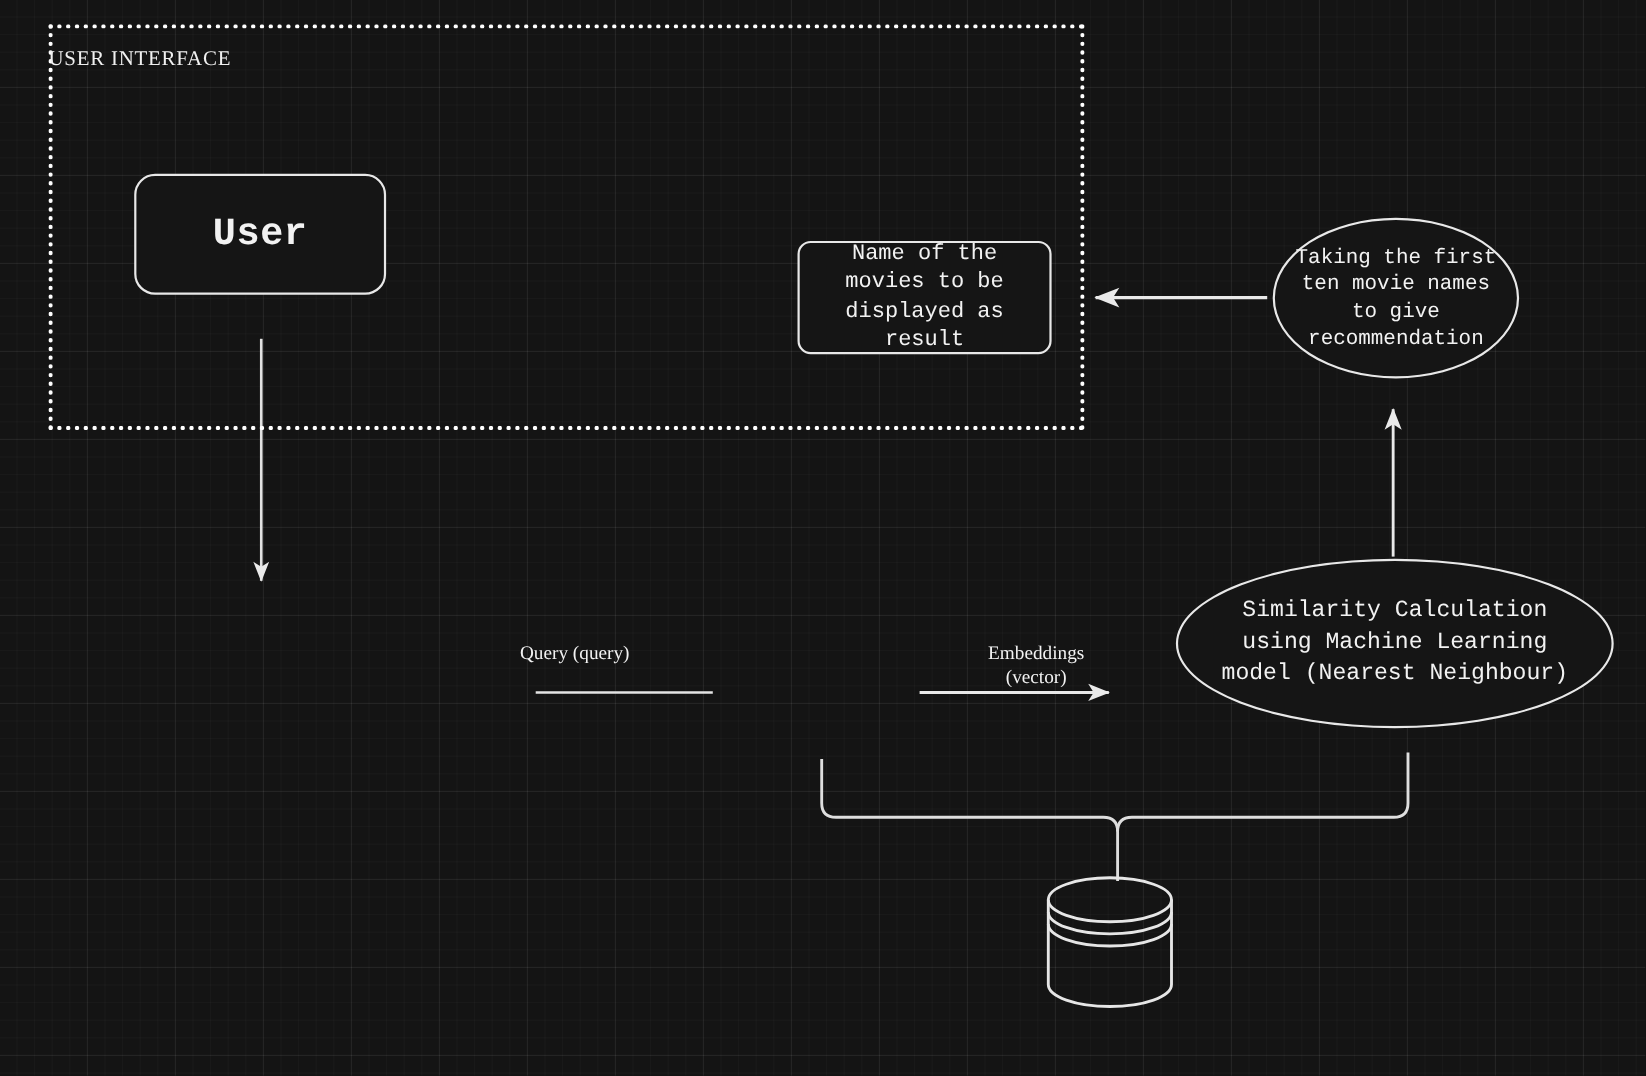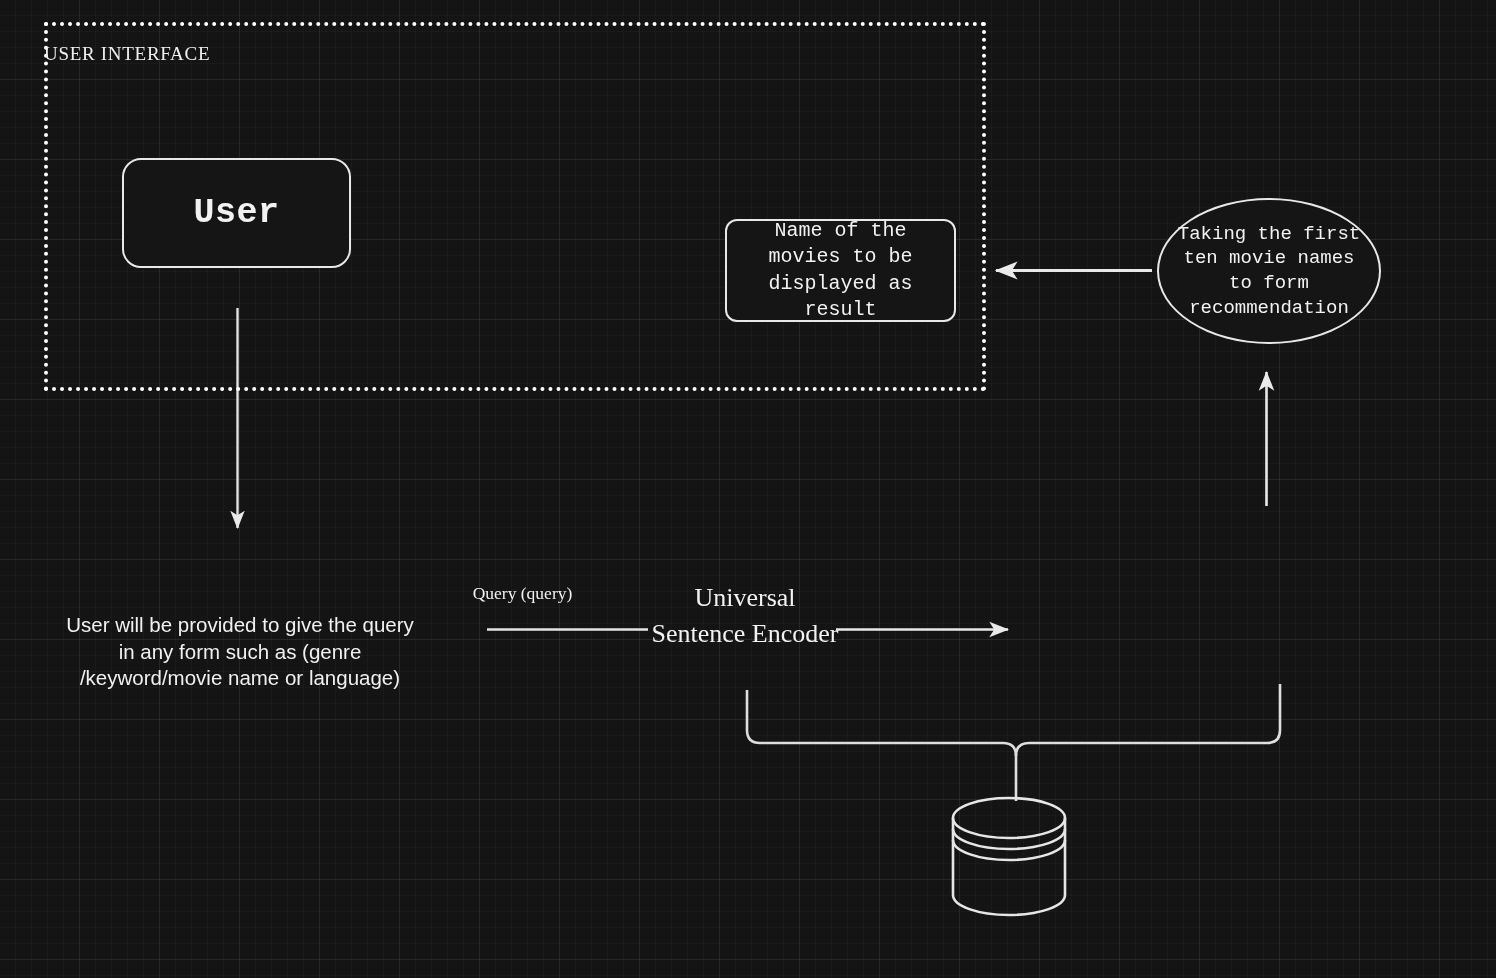--- a/index.html
+++ b/index.html
@@ -231,26 +231,28 @@
 
   <div id="user-box" class="node">
     <span class="lbl">User</span>
   </div>
 
   <div id="result-box" class="node">
     <span class="lbl">Name of the movies to be displayed as result</span>
   </div>
 
   <div id="recommend-ellipse" class="node ellipse">
-    <span class="lbl">Taking the first ten movie names to form recommendation</span>
-  </div>
-
-
-
-  <div id="user-query-desc">User will be provided to give the query in any form such as (genre /keyword/movie name or language)</div>
+    <span class="lbl">Taking the first ten movie names to give recommendation</span>
+  </div>
+
+  <div id="similarity-ellipse" class="node ellipse">
+    <span class="lbl">Similarity Calculation using Machine Learning model (Nearest Neighbour)</span>
+  </div>
+
+
 
   <div id="query-label">Query (query)</div>
 
-  <div id="encoder-label">Universal Sentence Encoder</div>
-
+
+  <div id="embeddings-label">Embeddings (vector)</div>
 
 
 </div>
 
 </body></html>

